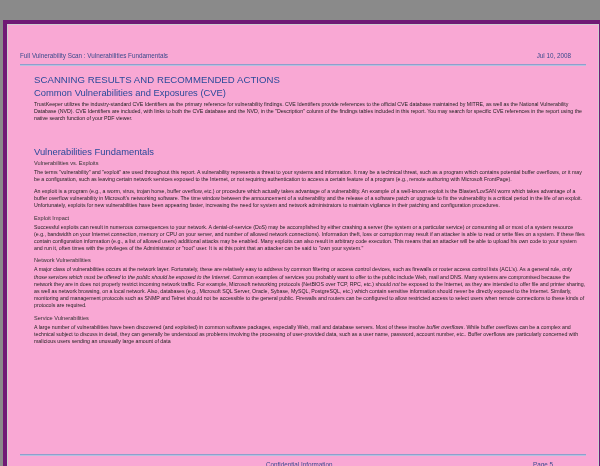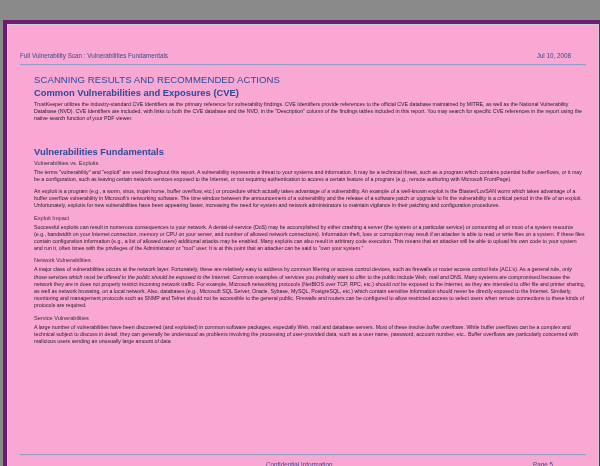--- a/index.html
+++ b/index.html
@@ -20,21 +20,21 @@
   }
   .hdr .r { position: absolute; right: 12px; top: 0; }
   .rule { position: absolute; left: 13px; width: 566px; height: 1px; background: #8f9fcc; border-bottom: 1px solid #b5c0e0; }
   .rule.top { top: 40px; }
   .rule.bot { top: 430px; }
   .content { position: absolute; left: 27px; top: 46px; width: 552px; }
   h1 {
     margin: 4px 0 0 0; font-weight: normal; font-size: 9.6px; color: #2a4a9a; letter-spacing: 0.05px;
   }
   h2 {
-    margin: 2px 0 3px 0; font-weight: bold; font-size: 9.4px; color: #2a4a9a;
+    margin: 2px 0 3px 0; font-weight: normal; font-size: 9.4px; color: #2a4a9a;
   }
   h2.sec { margin-top: 23px; }
   h3 {
     margin: 2px 0 3px 0; font-weight: normal; font-size: 5.6px; color: #333;
   }
   p {
     margin: 0 0 5px 0; font-size: 5.25px; line-height: 7.2px; color: #222;
     text-align: left;
   }
   .ftr {

